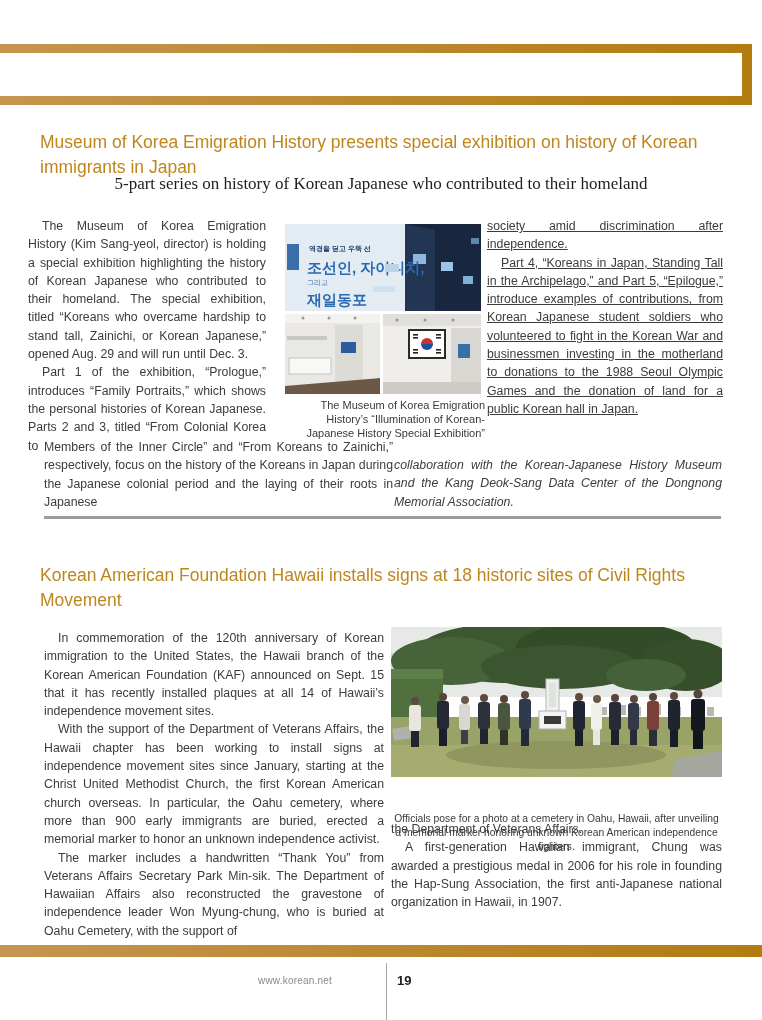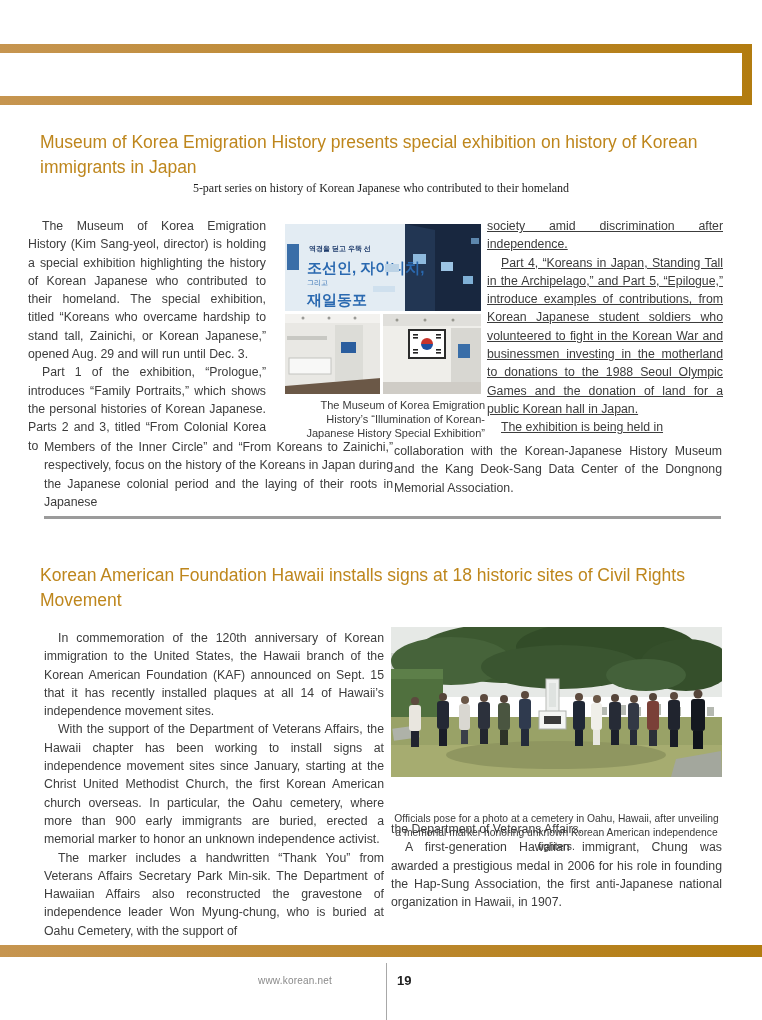--- a/index.html
+++ b/index.html
@@ -10,31 +10,31 @@
   
   .band{position:absolute;left:0;top:44px;width:752px;height:61px;
     background:linear-gradient(90deg,#c69550,#b27c10);}
   .band-inner{position:absolute;left:0;top:9px;width:742px;height:43px;background:#ffffff;}
 
   
   .a-title{position:absolute;left:40px;width:682px;
     color:#be861c;font-size:17.5px;line-height:24.5px;font-weight:400;}
   .a1-title{top:130px;}
   .a2-title{top:563px;}
-  .a-sub{position:absolute;left:40px;top:181px;width:682px;text-align:center;
-    font-family:"Liberation Serif", serif;font-size:12px;color:#1e1e1e;}
+  .a-sub{position:absolute;left:40px;top:174px;width:682px;text-align:center;
+    font-family:"Liberation Serif", serif;font-size:17px;color:#1e1e1e;}
 
   
   .tx{position:absolute;font-size:12.3px;line-height:18.3px;text-align:justify;color:#3c3c3c;}
   .tx p{margin:0;}
   .tx p.ind{text-indent:14px;}
   .l1{left:28px;top:217px;width:238px;}
   .r1{left:487px;top:217px;width:236px;text-decoration:underline;}
   .l2{left:44px;top:438px;width:349px;}
-  .r2{left:394px;top:442px;width:328px;}
+  .r2{left:394px;top:456px;width:328px;font-style:italic;}
   .a2l{left:44px;top:629px;width:340px;}
   .a2r{left:391px;top:820px;width:331px;}
 
   
   .photo1{position:absolute;left:285px;top:224px;width:196px;height:170px;}
   .cap1{position:absolute;left:285px;top:399px;width:200px;
     font-size:11px;line-height:13.8px;color:#3a3a3a;text-align:right;}
   .photo2{position:absolute;left:391px;top:627px;width:331px;height:150px;}
   .cap2{position:absolute;left:391px;top:812px;width:331px;
     font-size:10.3px;line-height:13.8px;color:#3a3a3a;text-align:center;}
@@ -121,21 +121,20 @@
   <rect x="98" y="158" width="98" height="12" fill="#cfccc6"></rect>
 
   <rect x="0" y="87" width="196" height="3" fill="#ffffff"></rect>
   <rect x="95" y="90" width="3" height="80" fill="#ffffff"></rect>
 </svg>
 <div class="cap1">The Museum of Korea Emigration History’s “Illumination of Korean-Japanese History Special Exhibition”</div>
 
 <div class="tx r1">
   <p>society amid discrimination after independence.</p>
   <p class="ind">Part 4, “Koreans in Japan, Standing Tall in the Archipelago,” and Part 5, “Epilogue,” introduce examples of contributions, from Korean Japanese student soldiers who volunteered to fight in the Korean War and businessmen investing in the motherland to donations to the 1988 Seoul Olympic Games and the donation of land for a public Korean hall in Japan.</p>
-  <p class="ind">The exhibition is being held in</p>
 </div>
 
 <div class="tx l2">
   <p>Members of the Inner Circle” and “From Koreans to Zainichi,” respectively, focus on the history of the Koreans in Japan during the Japanese colonial period and the laying of their roots in Japanese</p>
 </div>
 <div class="tx r2">
   <p>collaboration with the Korean-Japanese History Museum and the Kang Deok-Sang Data Center of the Dongnong Memorial Association.</p>
 </div>
 
 <div class="divider"></div>

